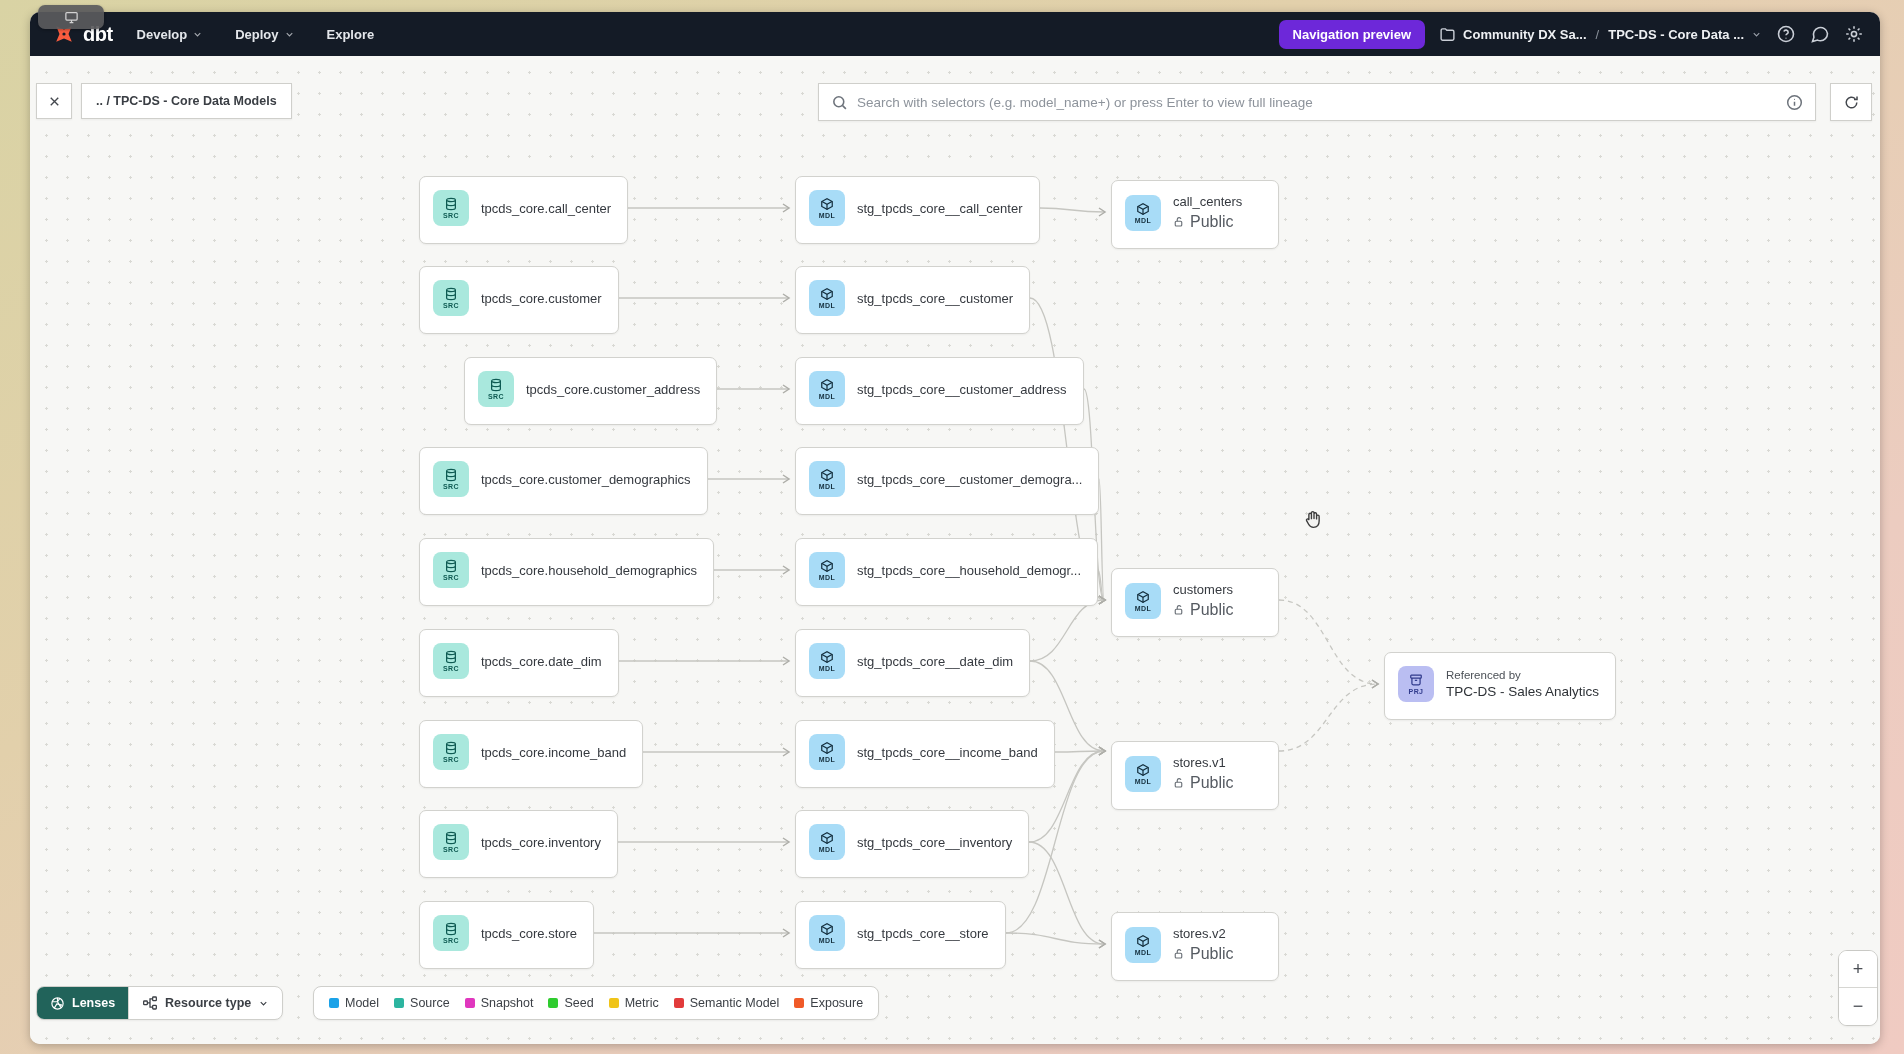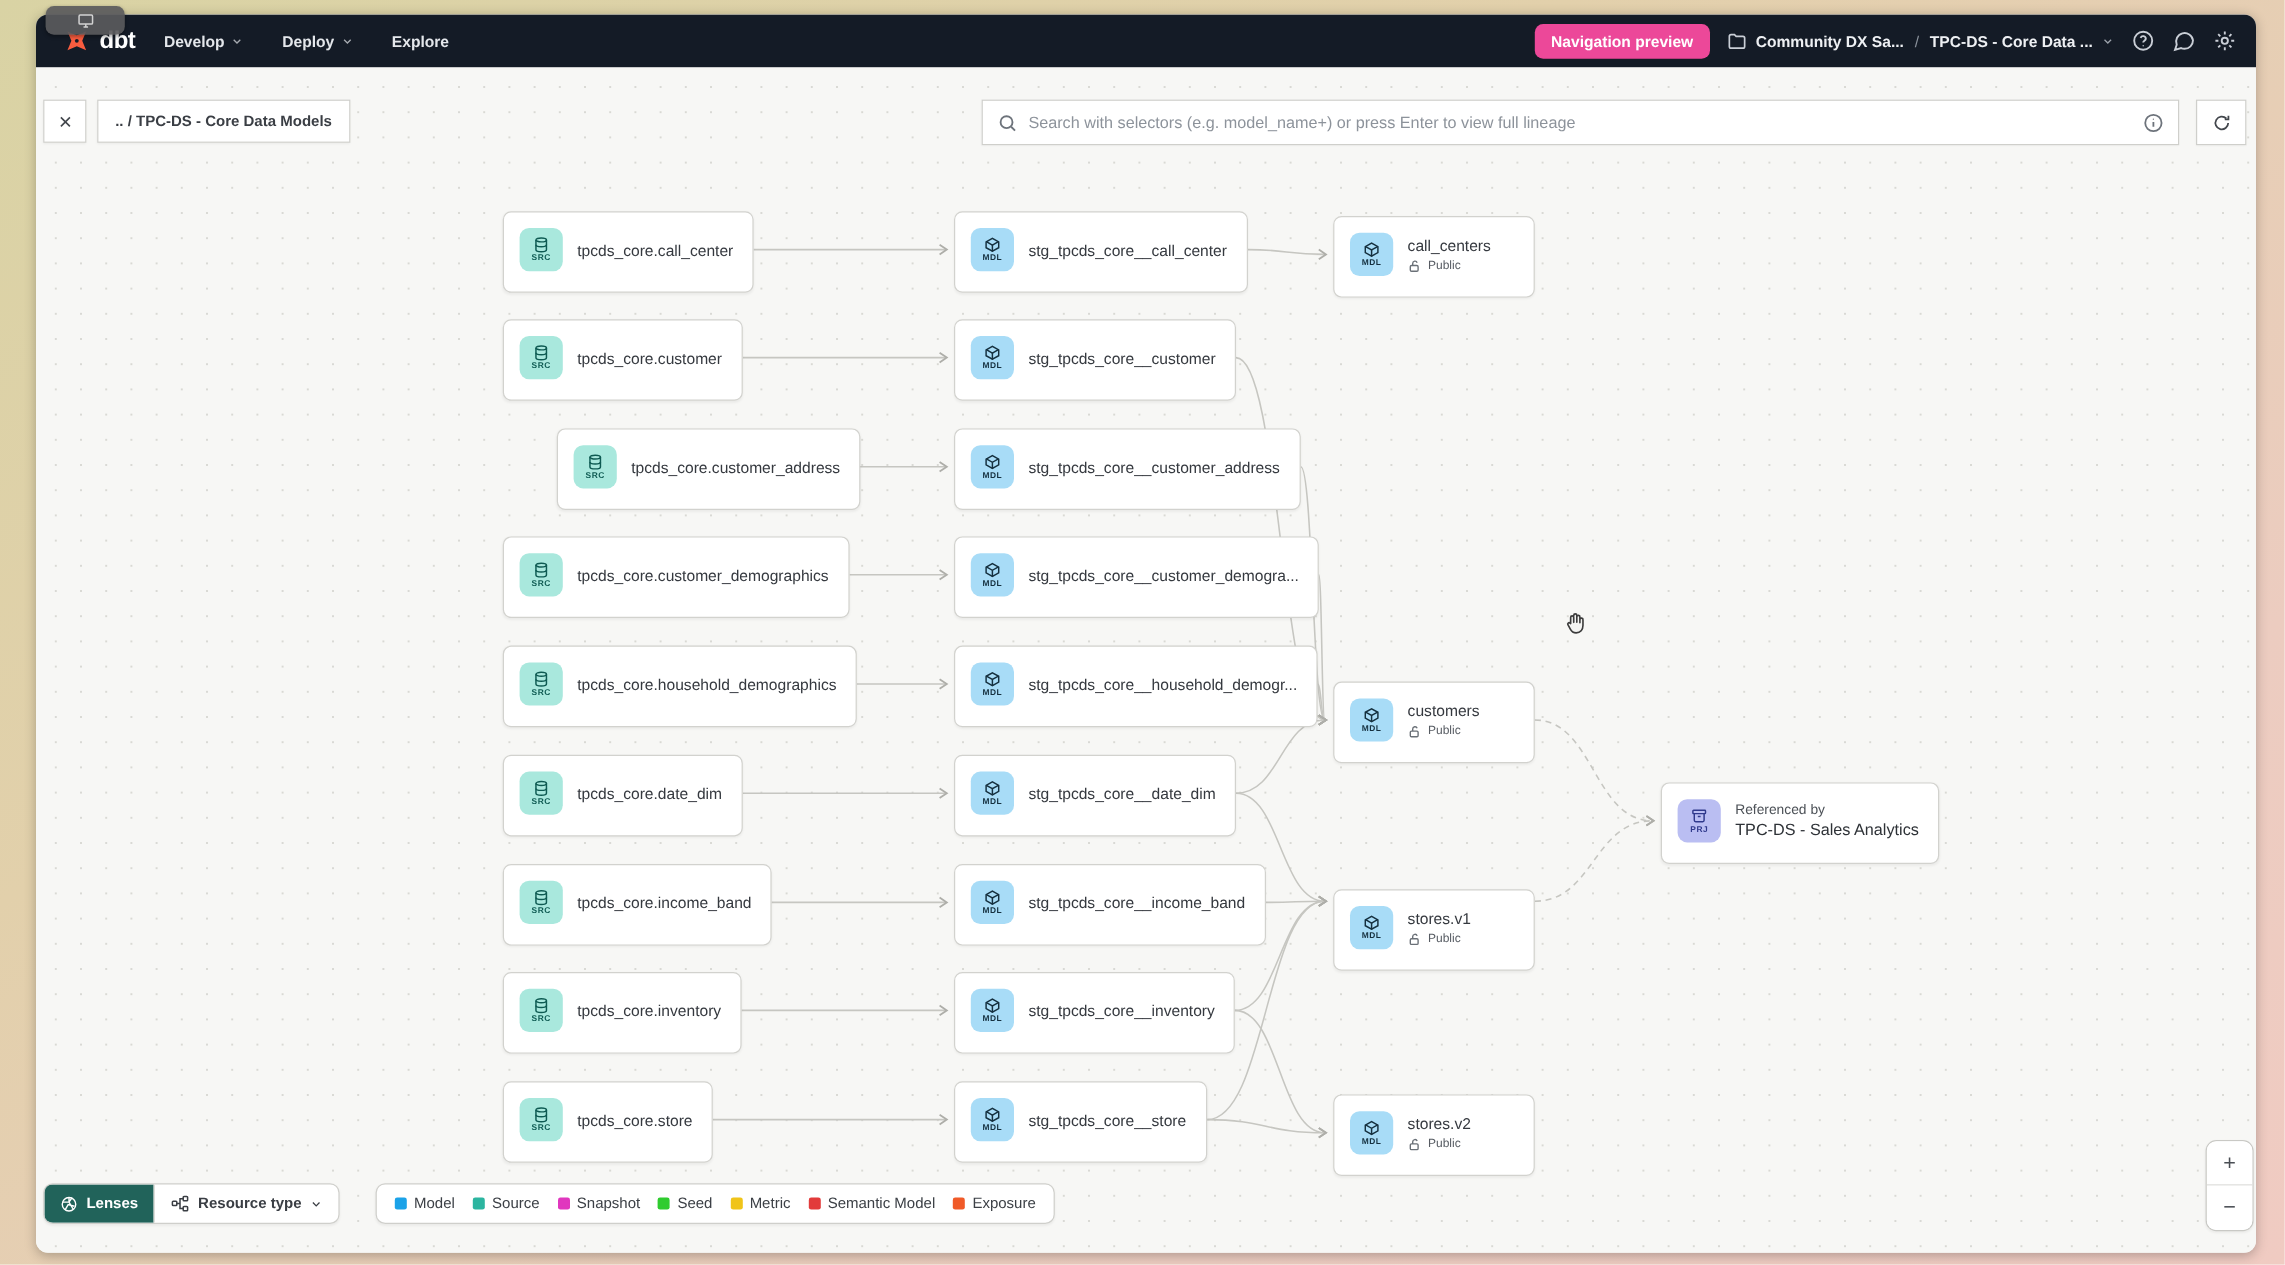--- a/index.html
+++ b/index.html
@@ -13,21 +13,21 @@
 
   
   .navbar { position:absolute; left:0; top:0; right:0; height:44px; background:#141b26;
     display:flex; align-items:center; padding:0 16px 0 22px; color:#e8eaee; z-index:40; }
   .logo { display:flex; align-items:center; gap:7px; margin-right:24px; }
   .logo-text { font-size:20px; font-weight:bold; letter-spacing:-.5px; color:#fff; }
   .nav-item { display:flex; align-items:center; gap:5px; font-size:13px; font-weight:bold;
     color:#e4e7eb; margin-right:32px; cursor:pointer; }
   .nav-item svg { opacity:.7; }
   .nav-right { margin-left:auto; display:flex; align-items:center; gap:14px; }
-  .preview-btn { background:#ec4899; color:#fff; font-size:13px; font-weight:bold;
+  .preview-btn { background:#6d28d9; color:#fff; font-size:13px; font-weight:bold;
     padding:7px 14px; border-radius:7px; border:none; cursor:pointer; }
   .crumb { display:flex; align-items:center; gap:7px; font-size:13px; font-weight:bold; color:#eef0f3; }
   .crumb .sep { color:#8b929c; font-weight:normal; padding:0 2px; }
   .nav-icon { width:20px; height:20px; color:#c9ced6; display:inline-flex; cursor:pointer; }
   .nav-icon svg { width:100%; height:100%; }
 
   
   .record-tab { position:absolute; left:38px; top:5px; width:66px; height:24px; z-index:60;
     background:rgba(90,90,92,.92); border-radius:7px; display:flex; align-items:center;
     justify-content:center; box-shadow:0 1px 3px rgba(0,0,0,.3); }
@@ -46,21 +46,21 @@
     box-shadow:0 1px 2px rgba(0,0,0,.05); cursor:pointer; min-height:60px; }
   .gnode.public { min-width:168px; }
   .badge { width:36px; height:36px; border-radius:8px; display:flex; flex-direction:column;
     align-items:center; justify-content:center; gap:1px; flex:0 0 auto; }
   .badge svg { width:14px; height:14px; }
   .badge .btxt { font-size:7px; font-weight:bold; letter-spacing:.4px; }
   .badge-src { background:#a9e8dd; color:#0e5a52; }
   .badge-mdl { background:#a8dcf7; color:#15303f; }
   .badge-prj { background:#babef2; color:#303a8c; }
   .gnode .nlabel { font-size:13px; color:#35393f; white-space:nowrap; }
-  .gnode .nsub { display:flex; align-items:center; gap:5px; font-size:10px; color:#565b62; margin-top:4px; }
+  .gnode .nsub { display:flex; align-items:center; gap:5px; font-size:16px; color:#565b62; margin-top:4px; }
   .gnode .ntop { font-size:11.5px; color:#4c5157; margin-bottom:3px; }
   .gnode .ntitle { font-size:13.5px; color:#2e3237; white-space:nowrap; }
 
   
   .tool { position:absolute; z-index:10; background:#fff; border:1px solid #cfcfcb;
     border-radius:0; box-shadow:0 1px 2px rgba(0,0,0,.05); }
   .close-btn { left:6px; top:27px; width:36px; height:36px; display:flex; align-items:center;
     justify-content:center; color:#43474d; cursor:pointer; }
   .crumb-chip { left:51px; top:27px; height:36px; display:flex; align-items:center;
     padding:0 14px; font-size:12.5px; font-weight:bold; color:#3a3e44; cursor:pointer; }

